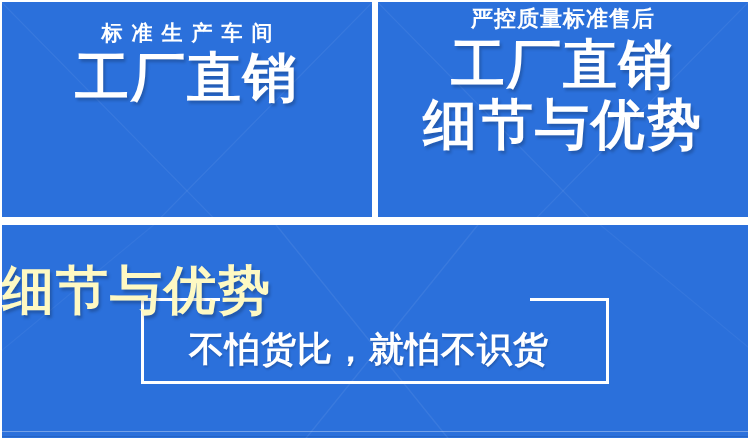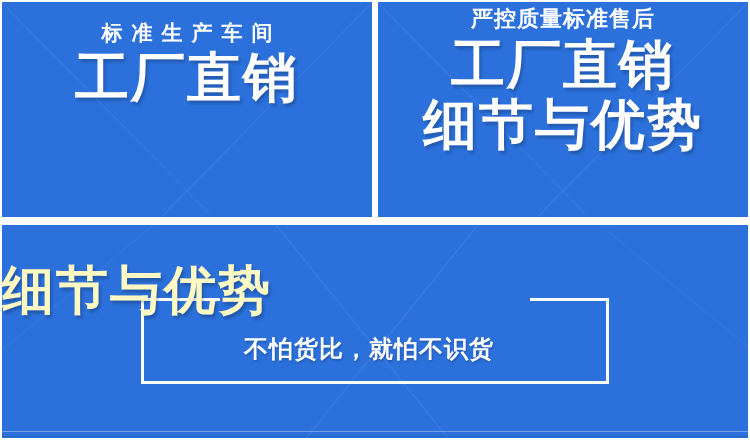--- a/index.html
+++ b/index.html
@@ -140,21 +140,21 @@
   }
 
   .bottom-subtitle {
     position: absolute;
     left: 0;
     right: 12px;
     top: 104px;
     text-align: center;
     color: #ffffff;
     font-weight: bold;
-    font-size: 24px;
+    font-size: 35px;
     line-height: 40px;
     letter-spacing: 1px;
     text-shadow: 1px 2px 2px rgba(0,0,0,0.18);
     z-index: 3;
   }
 
   
   .hairline {
     position: absolute;
     left: 0;

